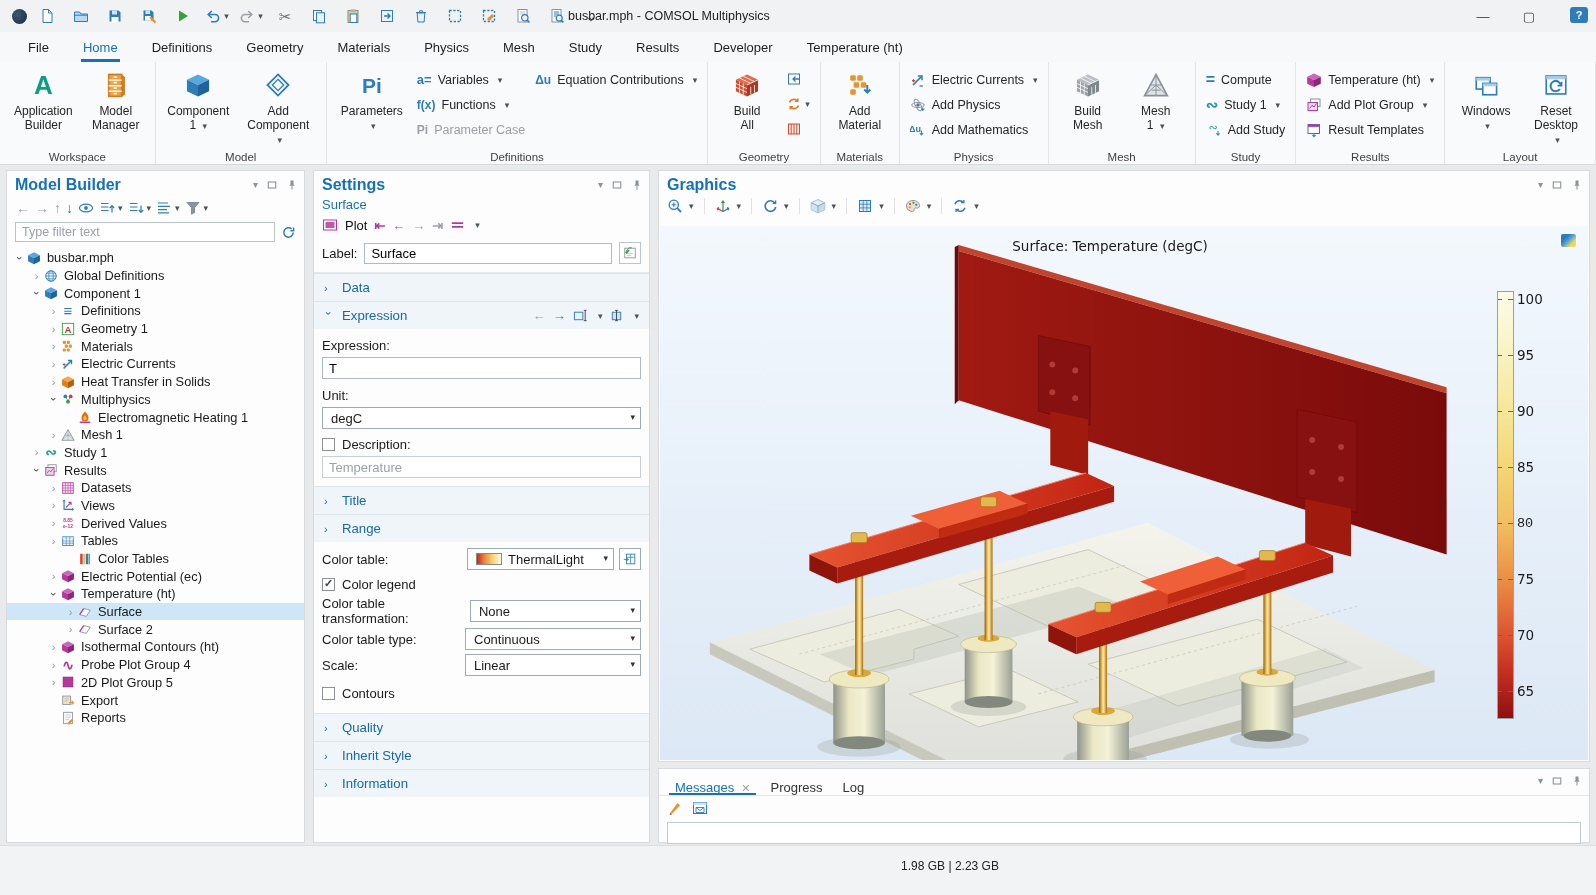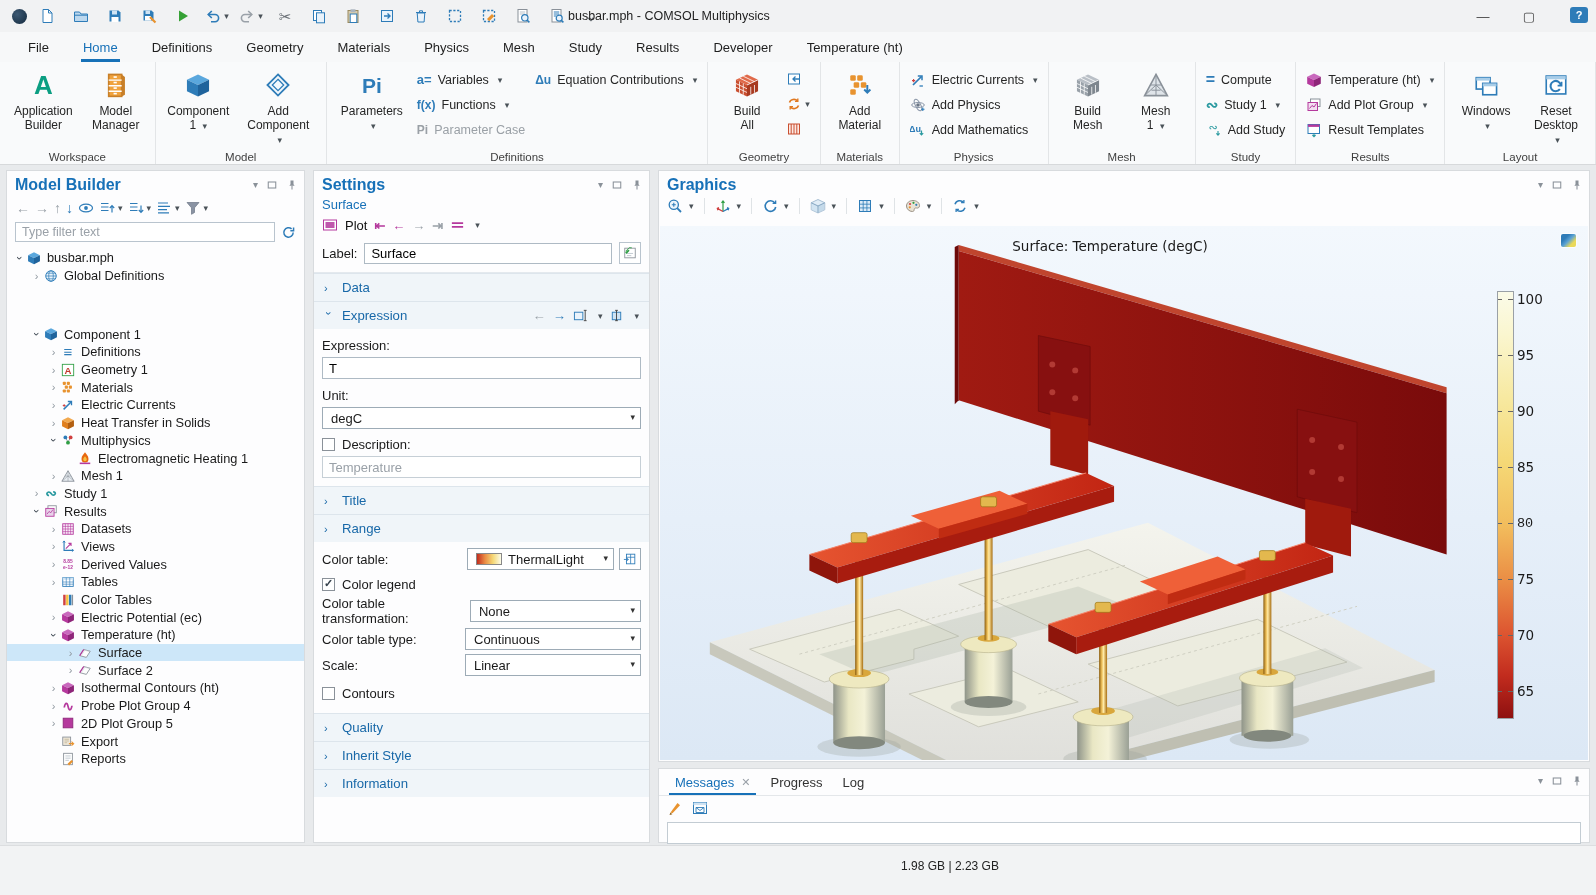--- a/index.html
+++ b/index.html
@@ -89,21 +89,21 @@
   .plot-title{position:absolute;left:450px;top:12px;transform:translateX(-50%);font-family:"DejaVu Sans",sans-serif;font-size:13.5px;color:#1a1a1a}
   .snapshot{position:absolute;right:12px;top:8px;width:15px;height:13px;border-radius:2px;background:linear-gradient(135deg,#2e7cb8 30%,#5aa2d4 50%,#ead95a 75%);box-shadow:0 0 0 1px #ffffffaa}
   .legend{position:absolute;left:837px;top:65px;width:90px;height:445px}
   .lbar{position:absolute;left:0;top:0;width:17px;height:428px;border:1px solid #9aa0a6;background:linear-gradient(180deg,#fbfbe8 0%,#faf6cf 10%,#f7e9a0 25%,#f5d876 40%,#f2bc5c 55%,#ea8c44 68%,#dd5631 80%,#c22c1e 90%,#8e1010 100%)}
   .ltick{position:absolute;left:20px;font-family:"DejaVu Sans",sans-serif;font-size:13.5px;color:#1a1a1a;transform:translateY(-50%)}
   .ltickmark{position:absolute;left:11px;width:5px;height:1px;background:#666}
   .ltickmark2{position:absolute;left:1px;width:4px;height:1px;background:#666}
   .scene{position:absolute;inset:0}
   
   .tabs{display:flex;align-items:center;height:27px;border-bottom:1px solid #e4e7ea;padding:0 6px;position:relative}
-  .tab{padding:0 10px;height:100%;display:flex;align-items:center;font-size:13px;color:#333;position:relative}
+  .tab{padding:0 10px;height:100%;display:flex;align-items:flex-end;font-size:13px;color:#333;position:relative}
   .tab.active{color:#1771b8}
   .tab.active:after{content:"";position:absolute;left:4px;right:4px;bottom:0;height:2px;background:#1771b8}
   .tab .x{color:#9aa1a8;font-size:11px;margin-left:7px}
   .msg-tools{display:flex;align-items:center;gap:9px;padding:4px 8px}
   .msg-box{margin:2px 8px;height:22px;border:1px solid #c3ccd3;background:#fff}
   
   .statusbar{position:absolute;left:0;right:0;bottom:0;height:50px;background:#f2f3f4;border-top:1px solid #dcdee0}
   .statusbar span{position:absolute;left:950px;top:13px;transform:translateX(-50%);font-size:12px;color:#222}
 </style>
 </head>
@@ -721,21 +721,21 @@
           <span class="tchev">›</span>
           <span class="ic">
             <svg width="14" height="14" viewBox="0 0 16 16">
               <circle cx="8" cy="8" r="6" fill="#eaf3fb" stroke="#2e7cb8" stroke-width="1.1"></circle>
               <ellipse cx="8" cy="8" rx="2.6" ry="6" fill="none" stroke="#2e7cb8" stroke-width=".8"></ellipse>
               <path d="M2 8h12M3 4.8h10M3 11.2h10" stroke="#2e7cb8" stroke-width=".8"></path>
             </svg>
           </span>
           <span>Global Definitions</span>
         </div>
-        <div class="trow" style="padding-left: 23px; margin-top: 41px;">
+        <div class="trow" style="padding-left: 23px;">
           <span class="tchev open">›</span>
           <span class="ic">
             <svg width="14" height="14" viewBox="0 0 16 16">
               <polygon points="8,1.5 14.8,4.8 8,8 1.2,4.8" fill="#5aa7dd"></polygon>
               <polygon points="1.2,4.8 8,8 8,15 1.2,11.8" fill="#2e7cb8"></polygon>
               <polygon points="14.8,4.8 8,8 8,15 14.8,11.8" fill="#1f639c"></polygon>
             </svg>
           </span>
           <span>Component 1</span>
         </div>
@@ -878,21 +878,21 @@
           <span class="tchev">›</span>
           <span class="ic">
             <svg width="14" height="14" viewBox="0 0 16 16">
               <rect x="2" y="3" width="12" height="10" fill="#fff" stroke="#2e7cb8"></rect>
               <rect x="2" y="3" width="12" height="2.4" fill="#cfe3f3"></rect>
               <path d="M2 8h12M2 10.5h12M6 3v10M10 3v10" stroke="#2e7cb8" stroke-width=".7"></path>
             </svg>
           </span>
           <span>Tables</span>
         </div>
-        <div class="trow" style="padding-left: 40px;">
+        <div class="trow" style="padding-left: 24px; margin-left: 33px;">
           <span class="tchev"></span>
           <span class="ic">
             <svg width="14" height="14" viewBox="0 0 16 16">
               <rect x="2.5" y="2" width="2.8" height="12" fill="#d04040"></rect>
               <rect x="5.8" y="2" width="2.8" height="12" fill="#f5c242"></rect>
               <rect x="9.1" y="2" width="2.8" height="12" fill="#2e7cb8"></rect>
               <rect x="12.4" y="2" width="1.4" height="12" fill="#8a9199"></rect>
             </svg>
           </span>
           <span>Color Tables</span>

